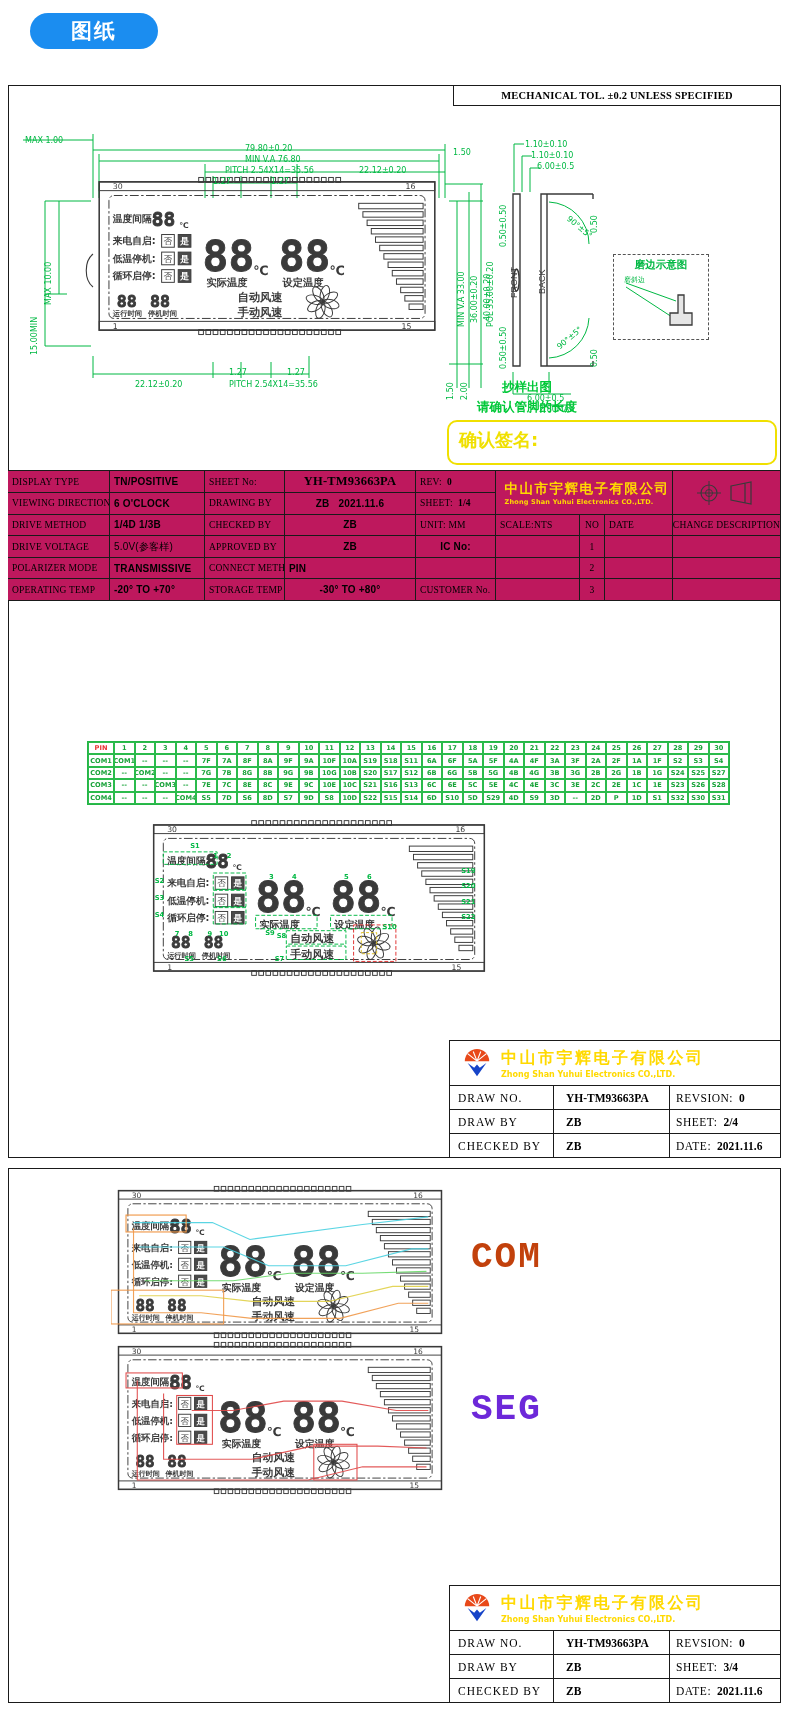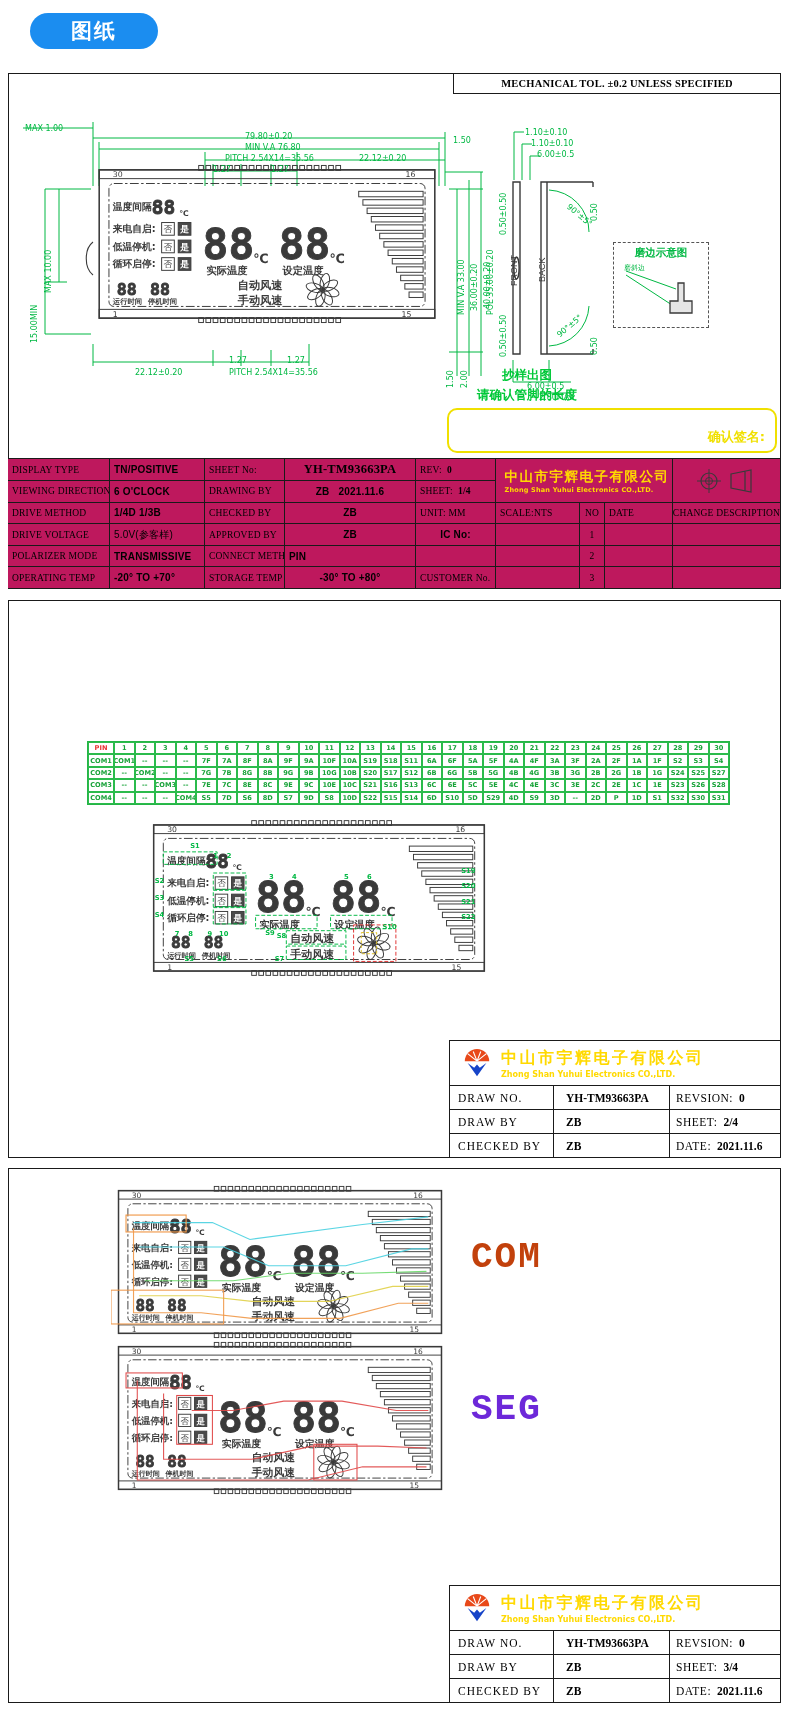--- a/index.html
+++ b/index.html
@@ -1,19 +1,19 @@
 <!DOCTYPE html>
 <html><head>
 <meta charset="utf-8">
 <style>
   html,body{margin:0;padding:0}
   body{width:790px;height:1711px;position:relative;background:#fff;
        font-family:"Liberation Serif",serif;overflow:hidden}
   .panel{position:absolute;border:1.6px solid #1a1a1a;background:#fff;box-sizing:border-box}
-  #panel1{left:8px;top:73px;width:773px;height:516px}
+  #panel1{left:8px;top:85px;width:773px;height:516px}
   #panel2{left:8px;top:600px;width:773px;height:558px}
   #panel3{left:8px;top:1168px;width:773px;height:535px}
 
   
   #doctag{position:absolute;left:30px;top:13px;width:128px;height:36px;background:#1b8df0;
           border-radius:18px;color:#fff;font:bold 21px "DejaVu Sans",sans-serif;
           display:flex;align-items:center;justify-content:center;letter-spacing:2px}
 
   
   #tolcell{position:absolute;right:-1px;top:-1px;width:326px;height:19px;border:1px solid #1a1a1a;
@@ -27,21 +27,21 @@
   #grindbox{position:absolute;left:604px;top:148px;width:96px;height:86px;border:1.5px dashed #555;
             box-sizing:border-box}
   .grind-title{position:absolute;left:0;right:0;top:3px;text-align:center;color:#00b843;
                font:bold 10.5px "DejaVu Sans",sans-serif}
   .grind-small{position:absolute;left:10px;top:20px;color:#00b843;font:7px "DejaVu Sans",sans-serif}
   #notes1{position:absolute;left:438px;top:271px;width:160px;text-align:center;color:#00c838;
           font:bold 12.5px "DejaVu Sans",sans-serif;line-height:1.6}
   #confirmbox{position:absolute;left:438px;top:334px;width:330px;height:45px;border:2px solid #f0e000;
               border-radius:10px;color:#f0e000;font:bold 14px "DejaVu Sans",sans-serif;
               padding:3px 10px;box-sizing:border-box}
-  #confirmbox .sign{ text-align:right;font-size:13px;margin-top:15px}
+  #confirmbox .sign{ text-align:left;font-size:18px;margin-top:3px}
 
   
   #spec{position:absolute;left:-1px;right:-1px;bottom:-1px;display:grid;
         grid-template-columns:102px 95px 80px 131px 80px 84px 25px 68px auto;
         grid-template-rows:repeat(6,21.6px);border-top:1.4px solid #1a1a1a;background:#be185d}
   #spec>div{border-right:1px solid #1a1a1a;border-bottom:1px solid #1a1a1a;display:flex;
             align-items:center;padding:0 4px;overflow:hidden;white-space:nowrap;font-size:9.5px;
             letter-spacing:.2px;box-sizing:border-box}
   #spec .sv{font-family:"Liberation Sans",sans-serif;font-weight:700;font-size:10px}
   #spec .ctr{justify-content:center}

